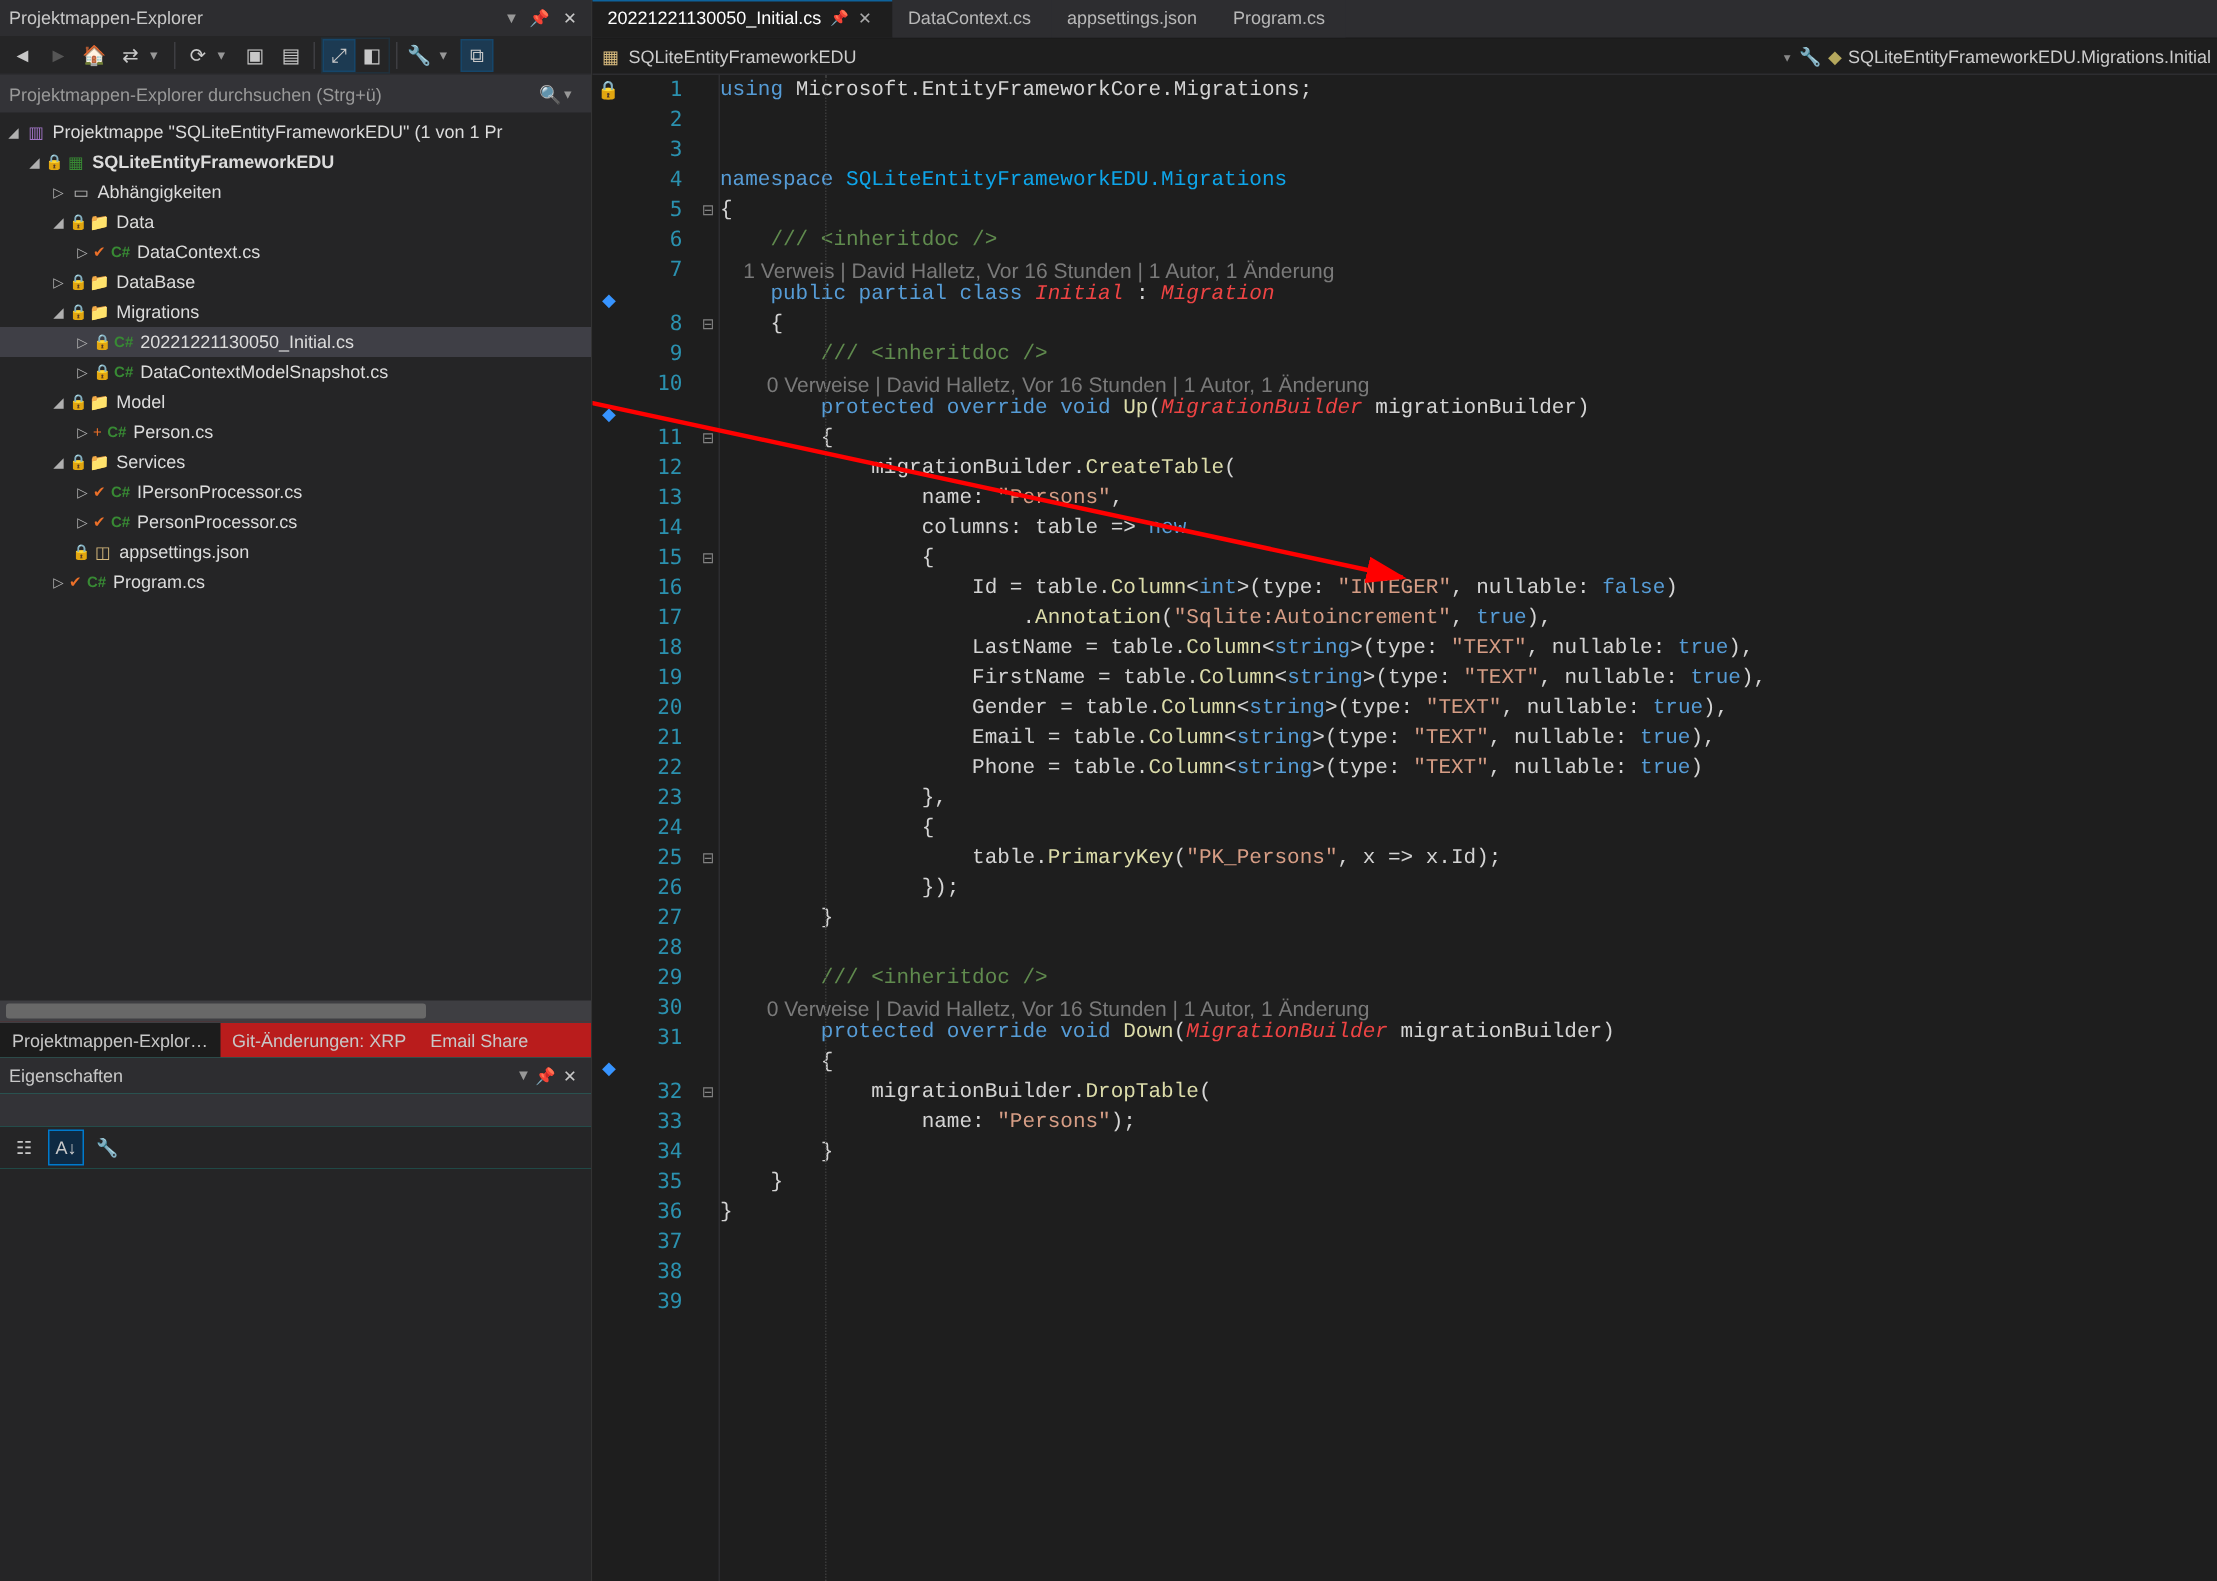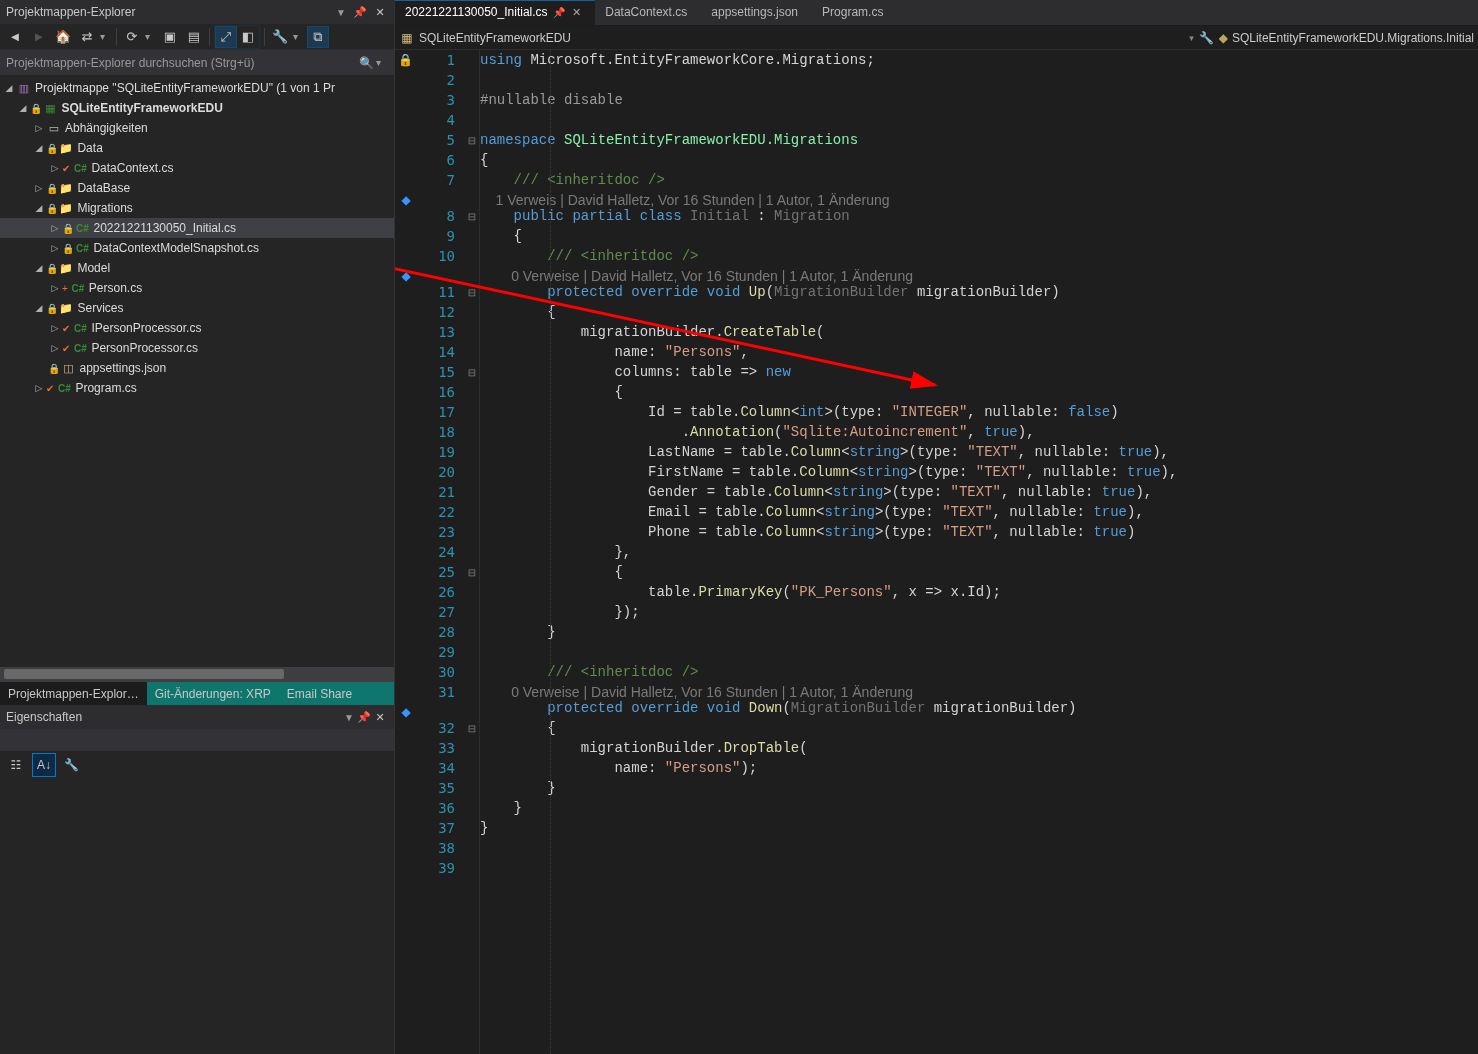--- a/index.html
+++ b/index.html
@@ -95,21 +95,21 @@
   .node.bold .label { font-weight:600; }
   .scroll-track {
     height:14px; background:#3e3e42; position:relative;
   }
   .scroll-thumb {
     position:absolute; left:4px; top:2px; height:10px; width:280px;
     background:#686868; border-radius:2px;
   }
   .bottom-tabs {
     display:flex; align-items:center;
-    height:24px; background:#0f766e;
+    height:24px; background:#b91c1c;
     border-top:1px solid #3e3e42;
     font-size:12px;
   }
   .bottom-tab { padding:0 8px; height:100%; display:flex; align-items:center; color:#c8c8c8; }
   .bottom-tab.active { background:#1c1c1c; }
   .prop-panel { background:#14b8a6; }
   .prop-header {
     height:24px; background:#2d2d30; display:flex; align-items:center;
     padding:0 6px; font-size:12px; color:#c8c8c8;
   }
@@ -175,27 +175,27 @@
   .fold-col div { height:20px; display:flex; align-items:center; justify-content:center; color:#808080; font-size:10px;}
   .fold-col div.cl { height:16px; }
   .code-col {
     flex:1; font-family:Consolas,"Courier New",monospace; font-size:14px;
     line-height:20px; background:#1e1e1e; position:relative;
     border-left:1px solid #2d2d30;
   }
   .code-col .row { height:20px; white-space:pre; }
   .code-col .row.cl { height:16px; font-size:14px; color:#7a7a7a; font-family:"Segoe UI",sans-serif; }
   .kw { color:#569cd6; }
-  .cls { color:#737373; }
+  .cls { color:#ef4444;font-style:italic; }
   .str { color:#d69d85; }
   .doccmt { color:#608b4e; }
   .mtd { color:#dcdcaa; }
   .pln { color:#d4d4d4; }
   .dim { color:#9a9a9a; }
-  .ns { color:#86efac; }
+  .ns { color:#0ea5e9; }
   
   .code-col::before {
     content:""; position:absolute; top:0; bottom:0; left:70px;
     border-left:1px dotted #3a3a3a;
   }
   .arrow-annot {
     position:absolute;
     pointer-events:none;
     z-index:50;
   }
@@ -520,21 +520,20 @@
         <div></div>
         <div></div>
         <div></div>
         <div></div>
         <div></div>
       </div>
 
     <div class="code-col">
       <div class="row"><span class="kw">using</span><span class="pln"> Microsoft.EntityFrameworkCore.Migrations;</span></div>
       <div class="row"></div>
-      <div class="row"><span class="dim">#nullable disable</span></div>
       <div class="row"></div>
       <div class="row"><span class="kw">namespace</span><span class="ns"> SQLiteEntityFrameworkEDU.Migrations</span></div>
       <div class="row"><span class="pln">{</span></div>
       <div class="row"><span class="doccmt">    /// &lt;inheritdoc /&gt;</span></div>
       <div class="row cl">    <span>1 Verweis | David Halletz, Vor 16 Stunden | 1 Autor, 1 Änderung</span></div>
       <div class="row"><span class="kw">    public partial class </span><span class="cls">Initial</span><span class="pln"> : </span><span class="cls">Migration</span></div>
       <div class="row"><span class="pln">    {</span></div>
       <div class="row"><span class="doccmt">        /// &lt;inheritdoc /&gt;</span></div>
       <div class="row cl">        <span>0 Verweise | David Halletz, Vor 16 Stunden | 1 Autor, 1 Änderung</span></div>
       <div class="row"><span class="kw">        protected override void </span><span class="mtd">Up</span><span class="pln">(</span><span class="cls">MigrationBuilder</span><span class="pln"> migrationBuilder)</span></div>

